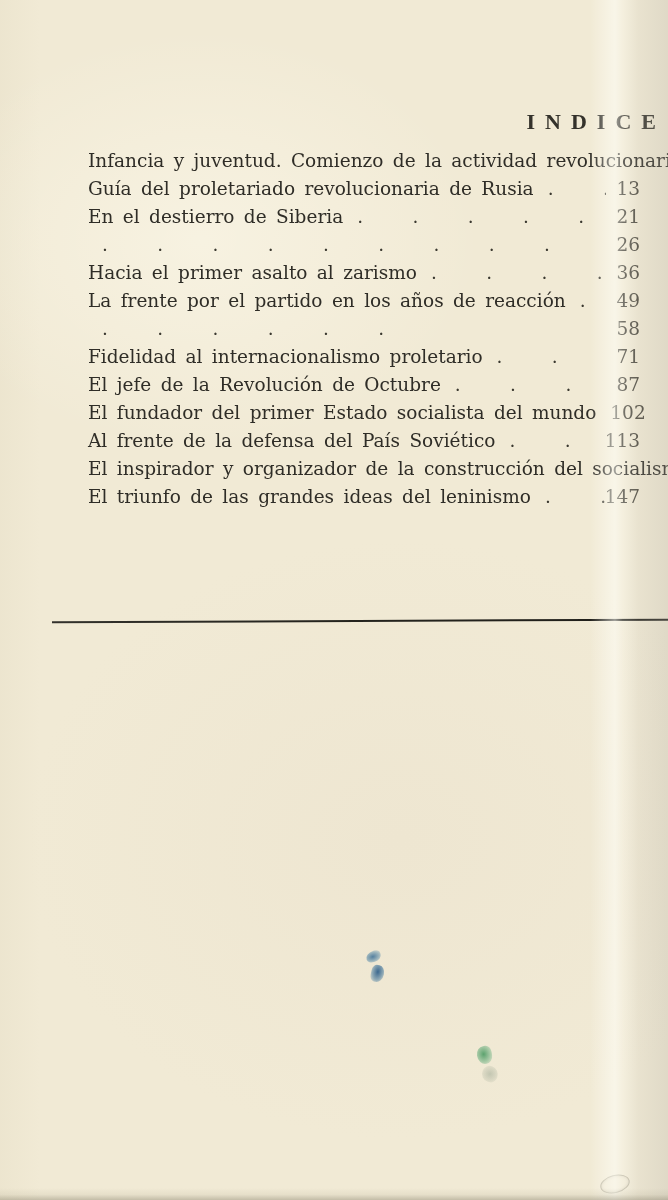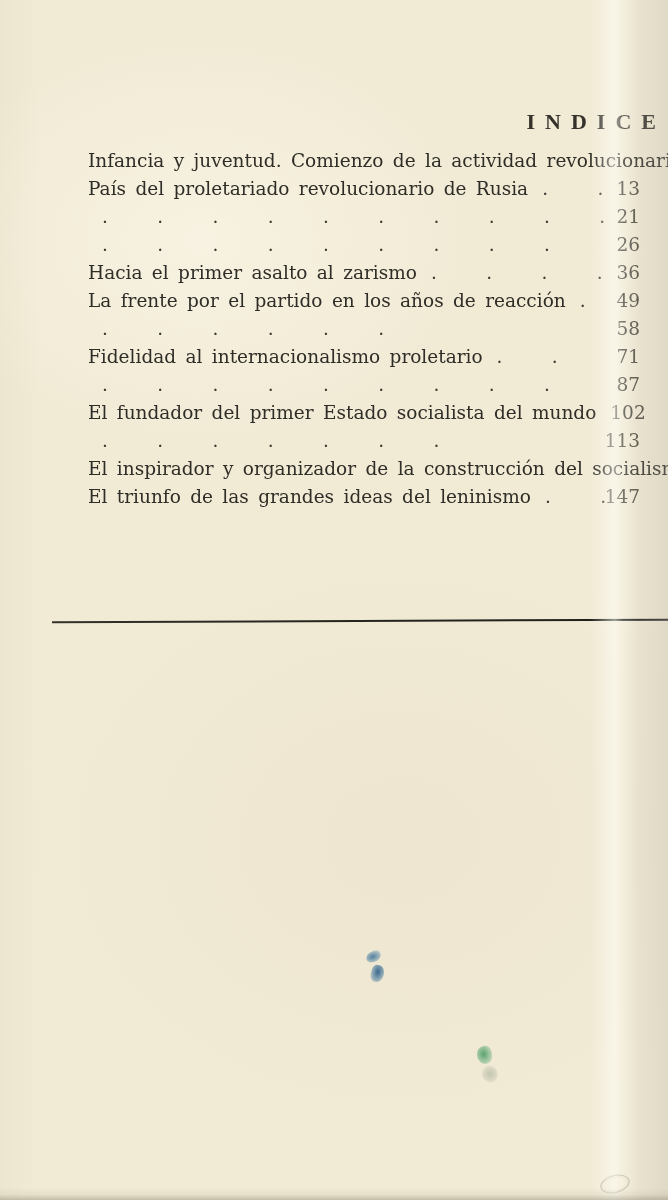--- a/index.html
+++ b/index.html
@@ -141,25 +141,26 @@
 <div class="page">
 
   <h1 class="title">INDICE</h1>
 
   <div class="toc">
       <div class="toc-row">
         <span class="toc-title">Infancia y juventud. Comienzo de la actividad revolucionaria</span>
         <span class="toc-dots"></span>
       </div>
       <div class="toc-row">
-        <span class="toc-title">País del proletariado revolucionario de Rusia</span>
+        <span class="toc-title">Guía del proletariado revolucionaria de Rusia</span>
         <span class="toc-dots">. . . . . .</span>
         <span class="toc-page">13</span>
       </div>
       <div class="toc-row">
+        <span class="toc-title">En el destierro de Siberia</span>
         <span class="toc-dots">. . . . . . . . . . . . .</span>
         <span class="toc-page">21</span>
       </div>
       <div class="toc-row">
         <span class="toc-dots">. . . . . . . . .</span>
         <span class="toc-page">26</span>
       </div>
       <div class="toc-row">
         <span class="toc-title">Hacia el primer asalto al zarismo</span>
         <span class="toc-dots">. . . . . . . . . .</span>
@@ -173,29 +174,31 @@
       <div class="toc-row">
         <span class="toc-dots">. . . . . .</span>
         <span class="toc-page">58</span>
       </div>
       <div class="toc-row">
         <span class="toc-title">Fidelidad al internacionalismo proletario</span>
         <span class="toc-dots">. . . . . . .</span>
         <span class="toc-page">71</span>
       </div>
       <div class="toc-row">
+        <span class="toc-title">El jefe de la Revolución de Octubre</span>
         <span class="toc-dots">. . . . . . . . .</span>
         <span class="toc-page">87</span>
       </div>
       <div class="toc-row">
         <span class="toc-title">El fundador del primer Estado socialista del mundo</span>
         <span class="toc-dots">. . .</span>
         <span class="toc-page">102</span>
       </div>
       <div class="toc-row">
+        <span class="toc-title">Al frente de la defensa del País Soviético</span>
         <span class="toc-dots">. . . . . . .</span>
         <span class="toc-page">113</span>
       </div>
       <div class="toc-row">
         <span class="toc-title">El inspirador y organizador de la construcción del socialismo</span>
         <span class="toc-dots"></span>
       </div>
       <div class="toc-row">
         <span class="toc-title">El triunfo de las grandes ideas del leninismo</span>
         <span class="toc-dots">. . . . .</span>

